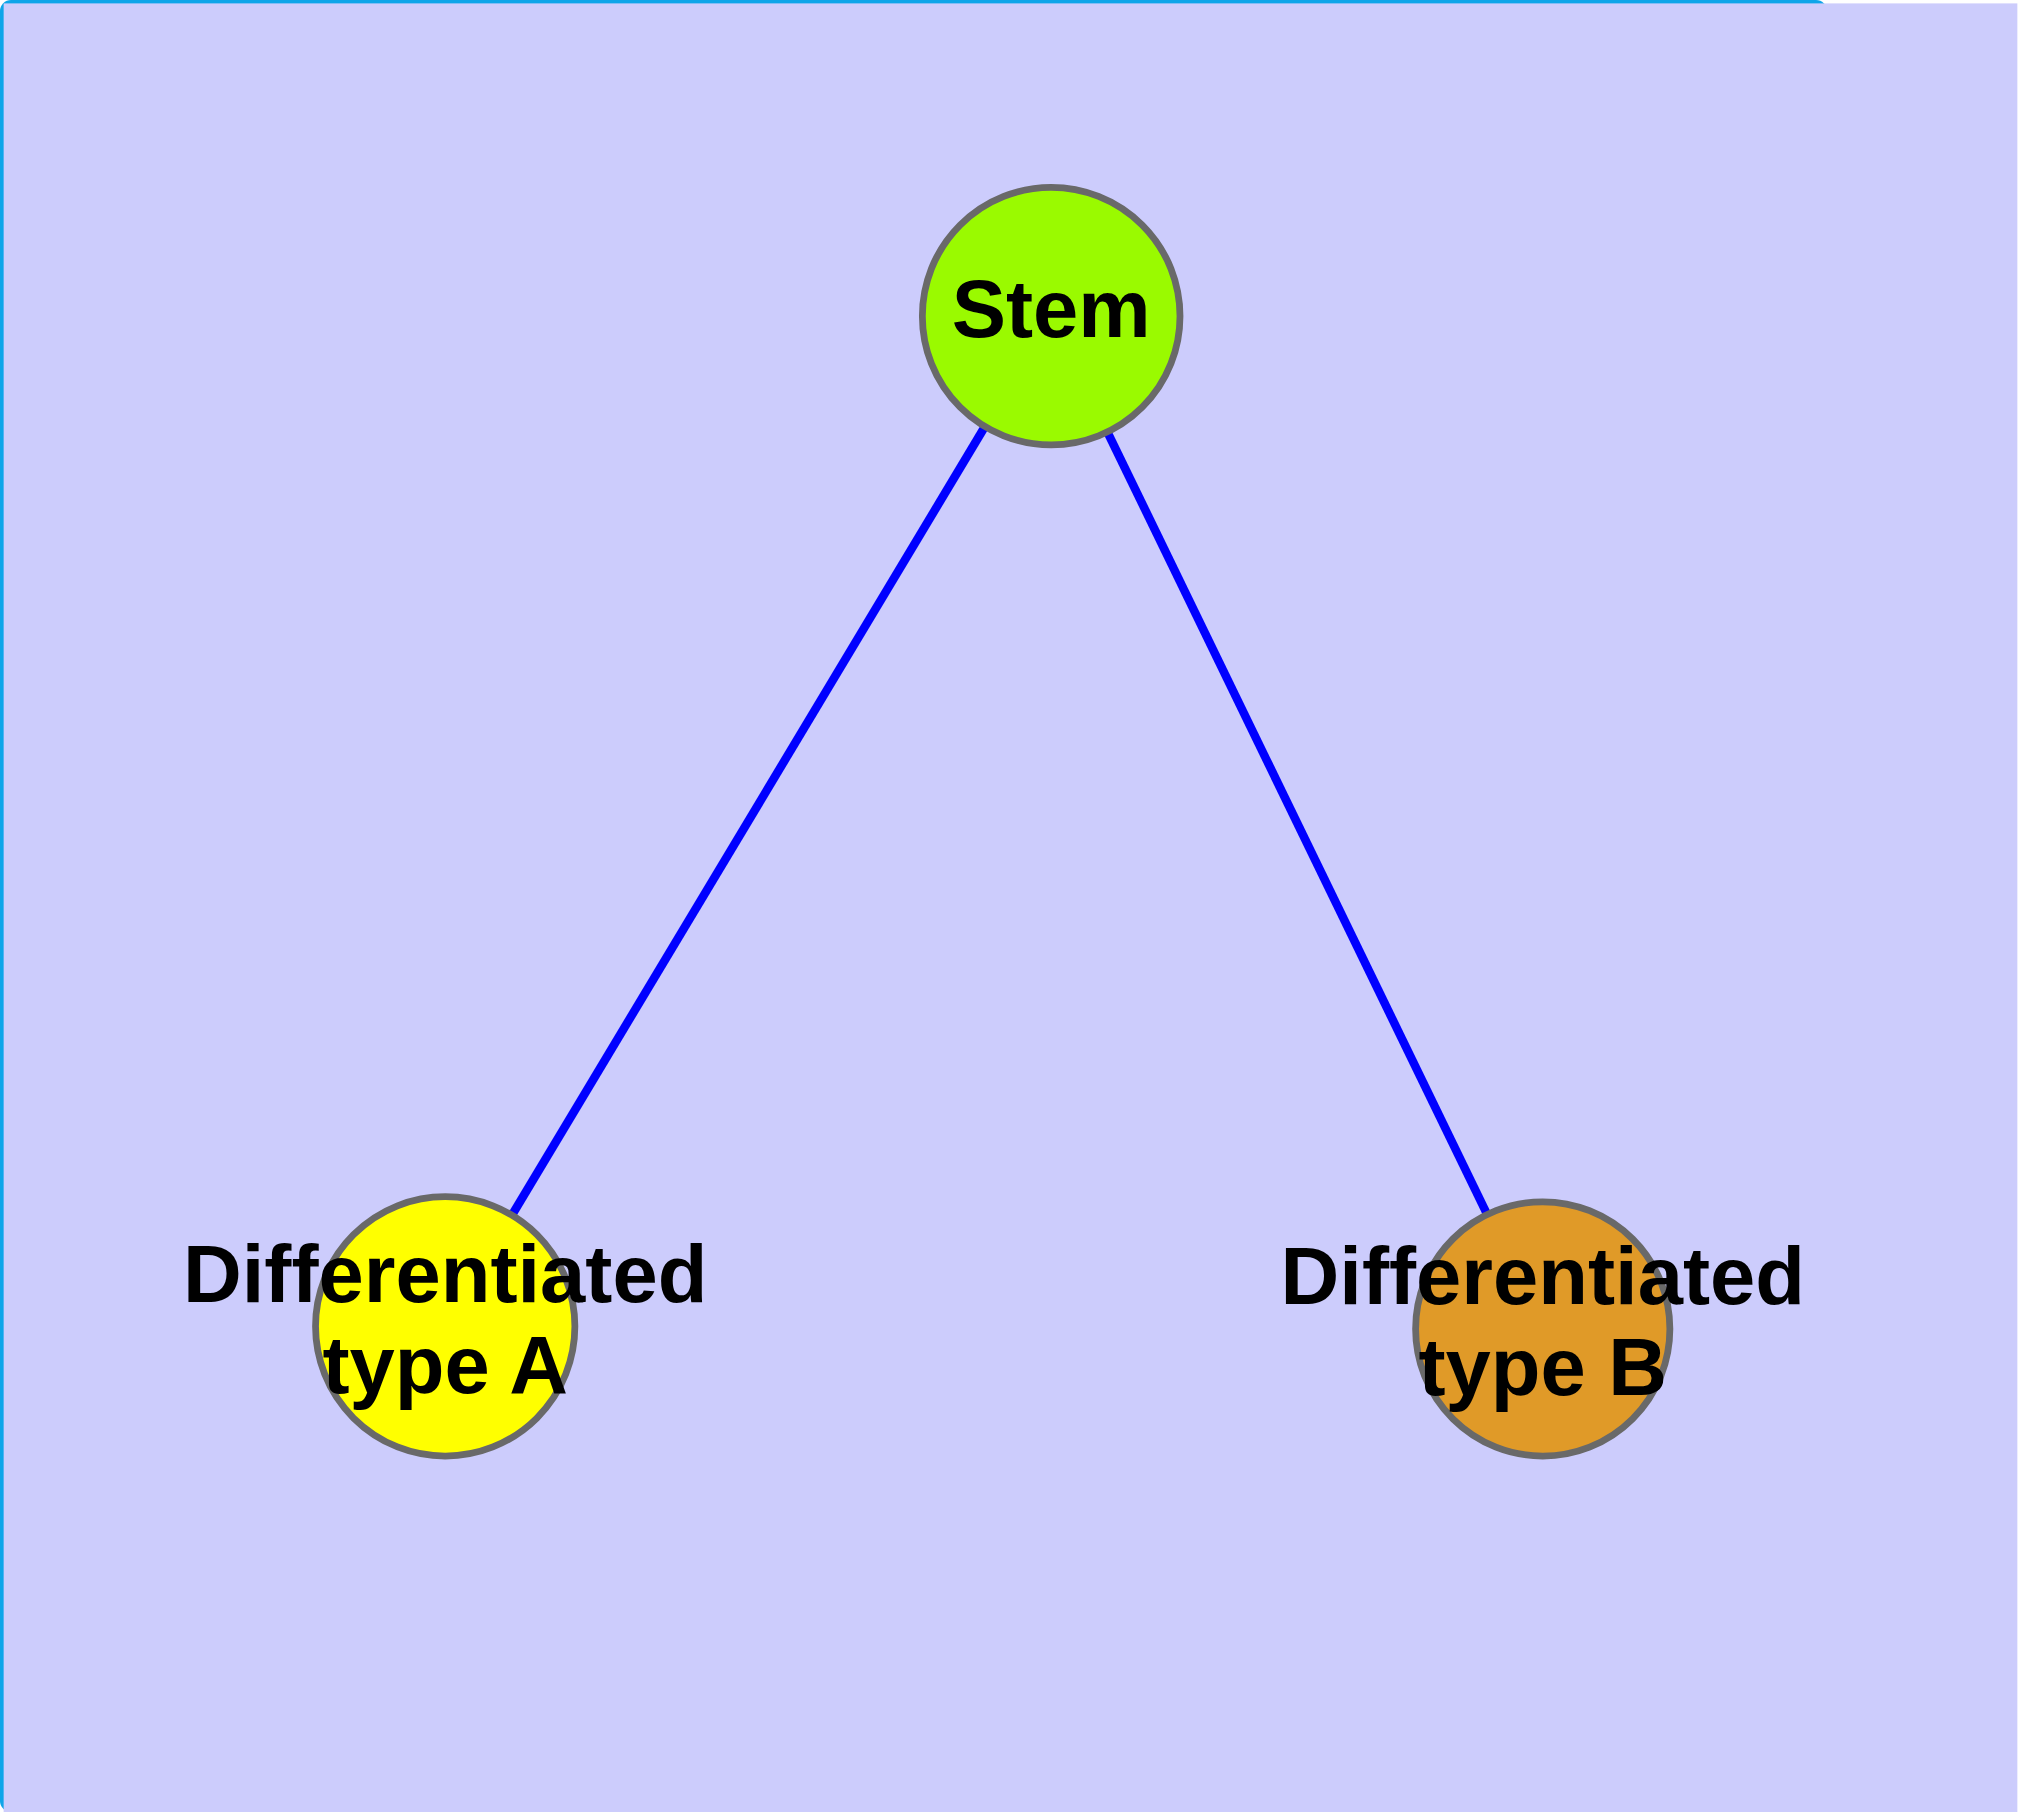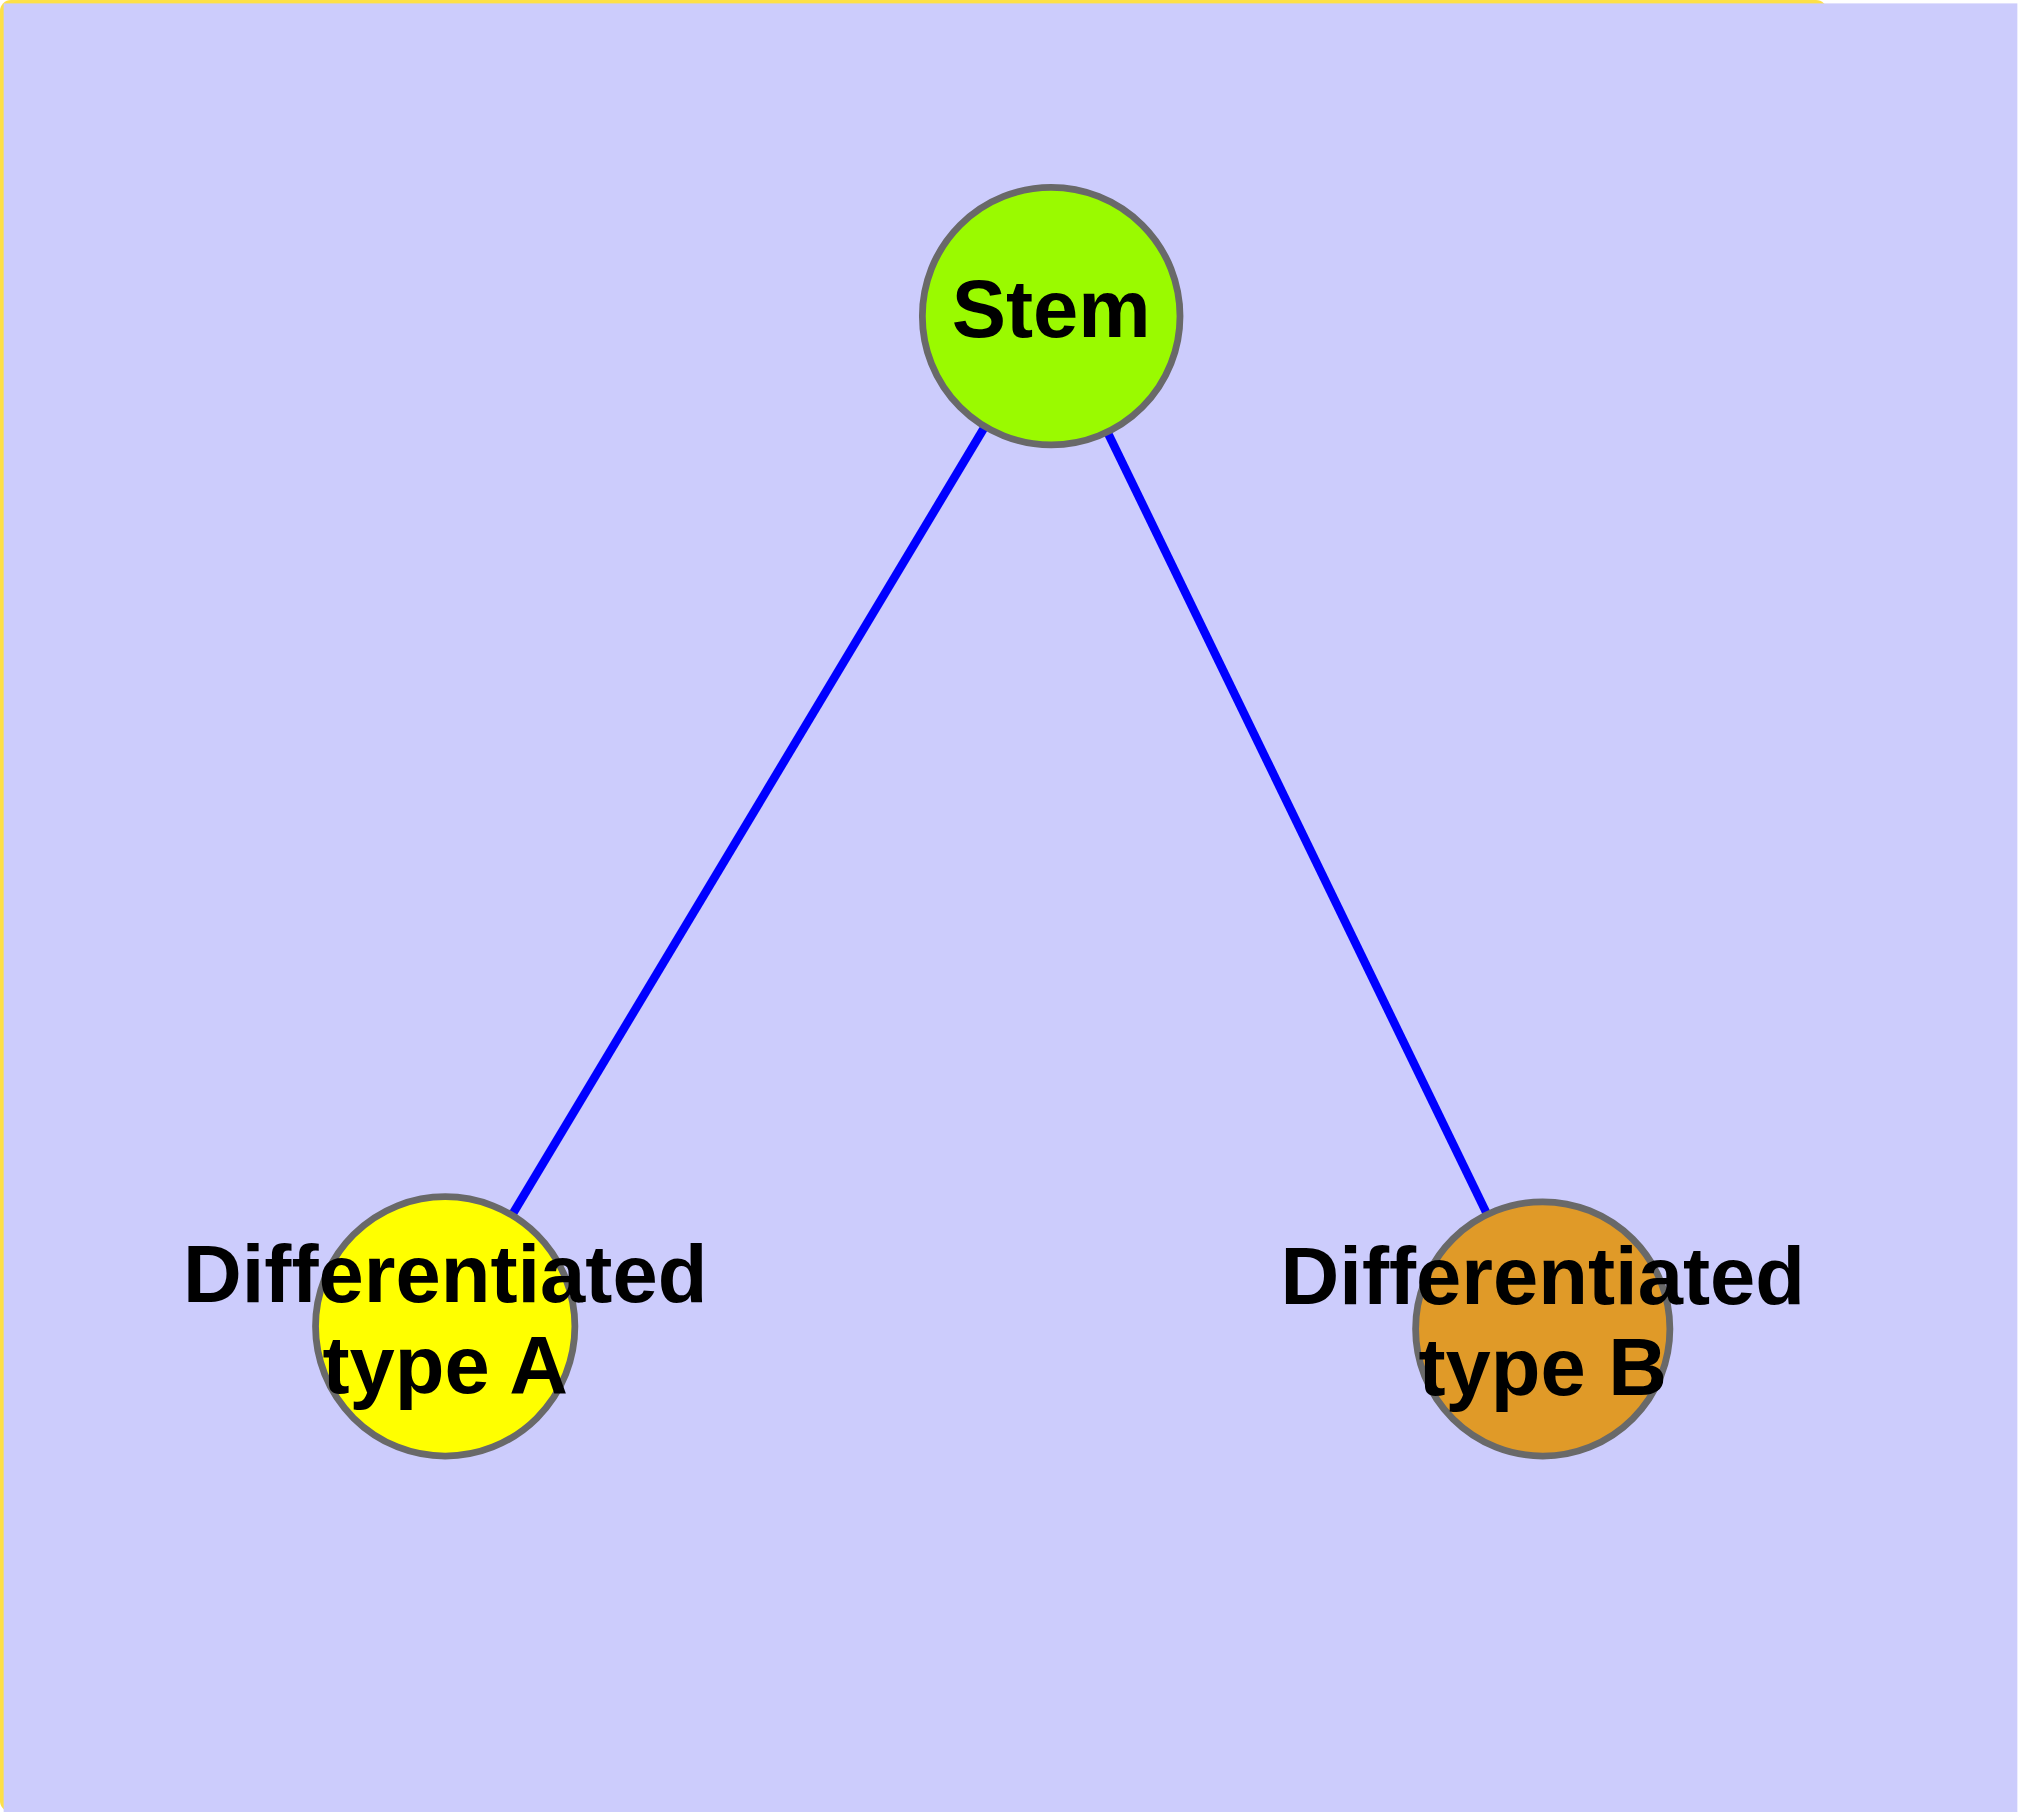--- a/index.html
+++ b/index.html
@@ -11,21 +11,21 @@
   body {
     width: 2021px;
     height: 1812px;
     overflow: hidden;
     font-family: "Liberation Sans", sans-serif;
   }
   #graph-canvas {
     position: relative;
     width: 1827px;
     height: 1812px;
-    background: #fde047;
+    background: #0ea5e9;
     border-radius: 11px;
   }
   #graph-svg {
     position: absolute;
     top: 0;
     left: 0;
     width: 2021px;
     height: 1812px;
     display: block;
   }

